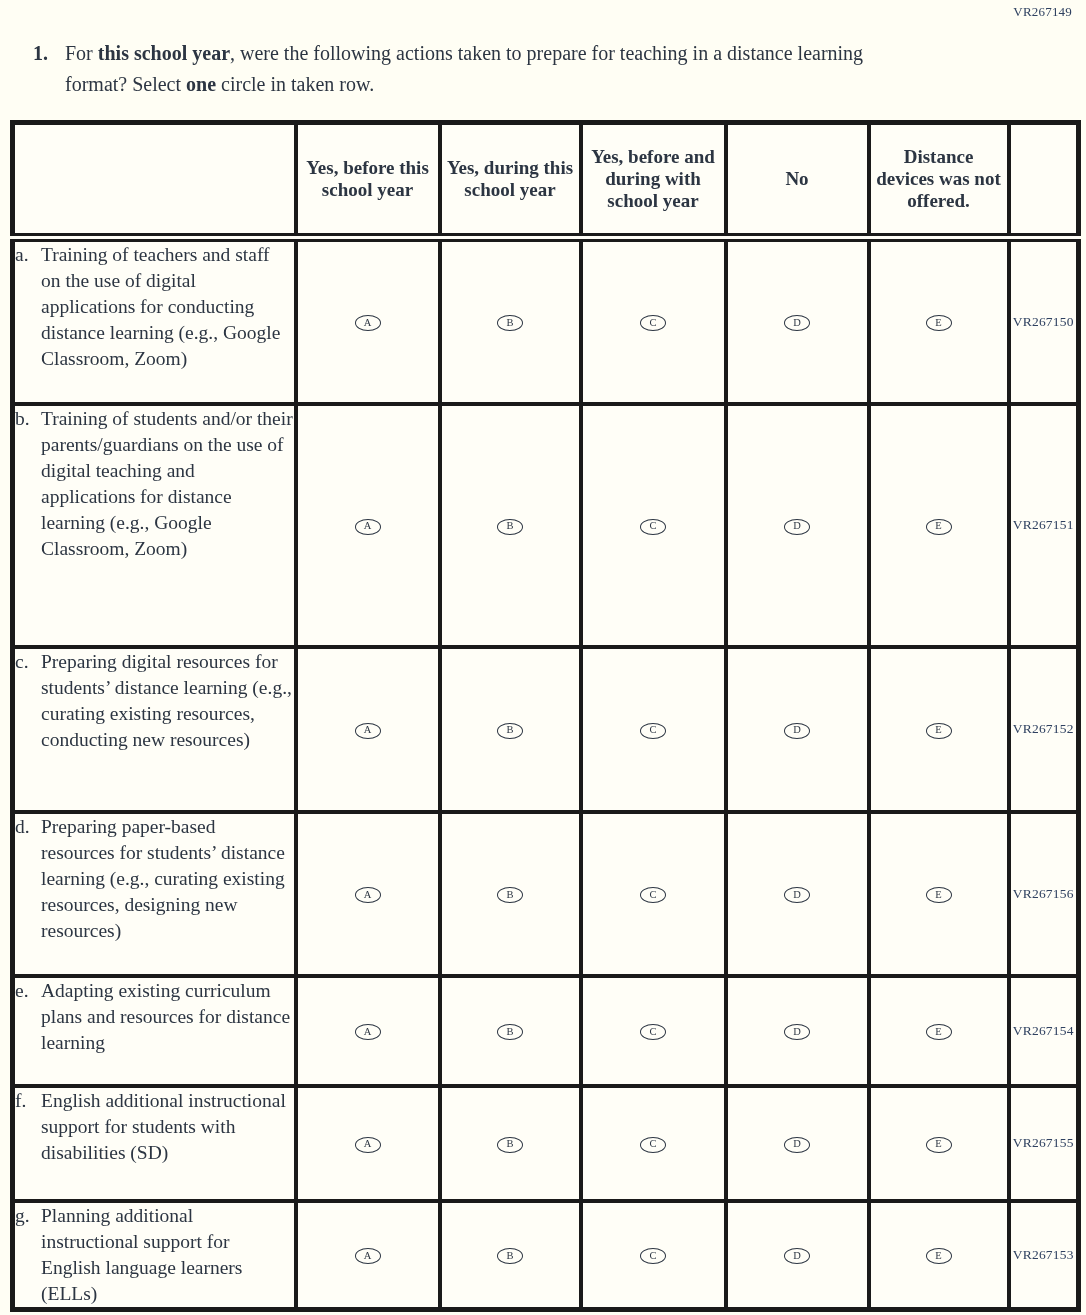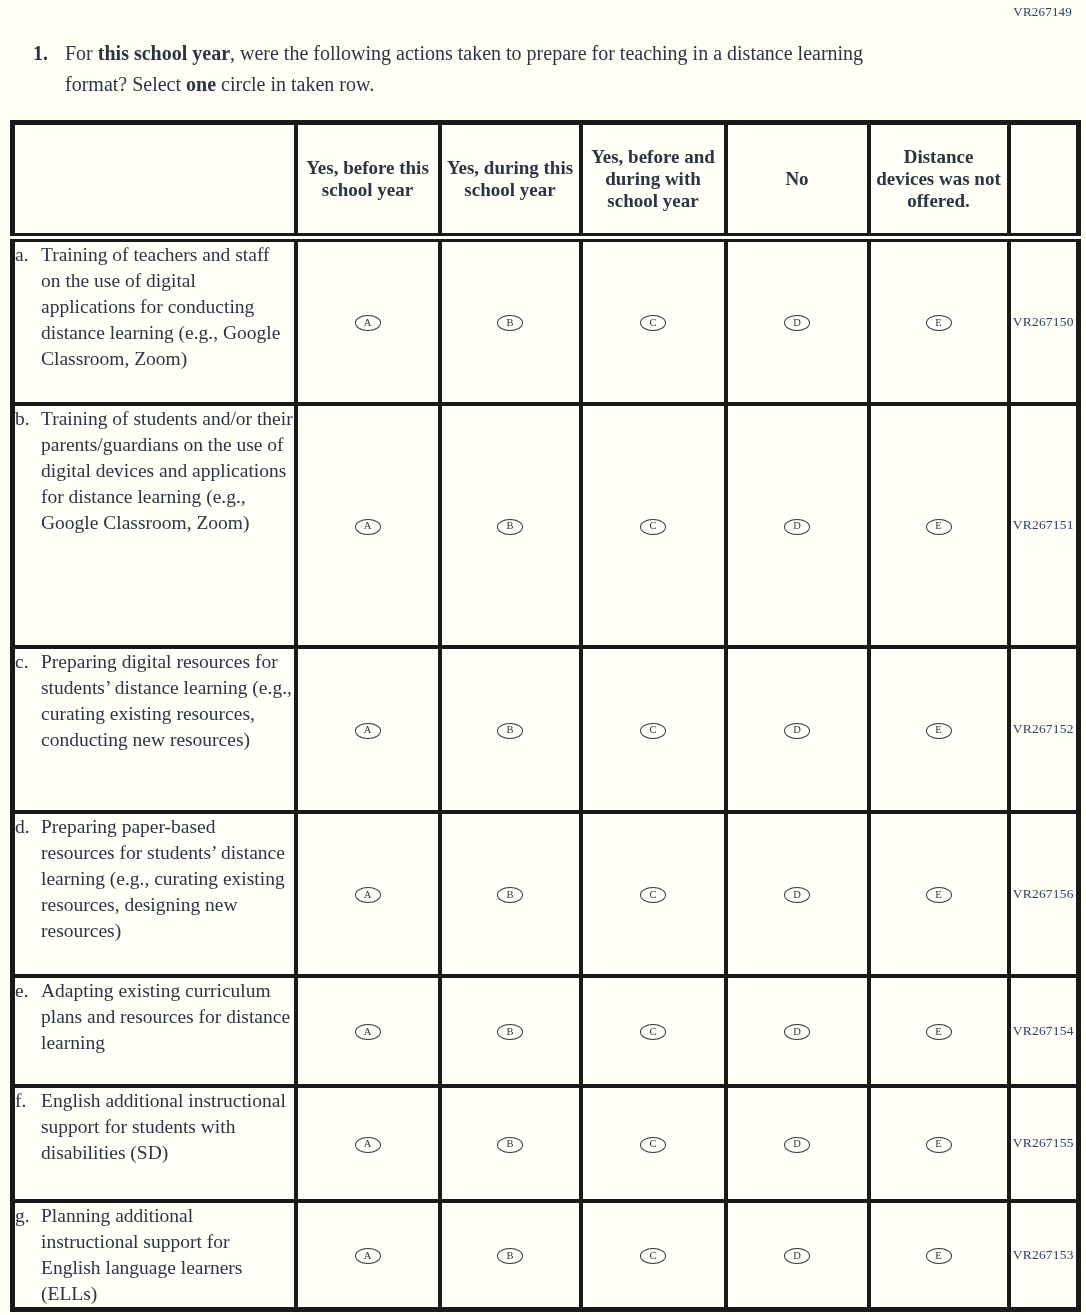--- a/index.html
+++ b/index.html
@@ -102,21 +102,21 @@
       </td>
       <td class="bubble-cell"><span class="bubble">A</span></td>
       <td class="bubble-cell"><span class="bubble">B</span></td>
       <td class="bubble-cell"><span class="bubble">C</span></td>
       <td class="bubble-cell"><span class="bubble">D</span></td>
       <td class="bubble-cell"><span class="bubble">E</span></td>
       <td class="code-cell">VR267150</td>
     </tr>
     <tr style="height:243px">
       <td class="item-cell">
-        <div class="item-inner"><span class="item-letter">b.</span><span>Training of students and/or their parents/guardians on the use of digital devices and applications for distance learning (e.g., Google Classroom, Zoom)</span></div>
+        <div class="item-inner"><span class="item-letter">b.</span><span>Training of students and/or their parents/guardians on the use of digital teaching and applications for distance learning (e.g., Google Classroom, Zoom)</span></div>
       </td>
       <td class="bubble-cell"><span class="bubble">A</span></td>
       <td class="bubble-cell"><span class="bubble">B</span></td>
       <td class="bubble-cell"><span class="bubble">C</span></td>
       <td class="bubble-cell"><span class="bubble">D</span></td>
       <td class="bubble-cell"><span class="bubble">E</span></td>
       <td class="code-cell">VR267151</td>
     </tr>
     <tr style="height:165px">
       <td class="item-cell">

